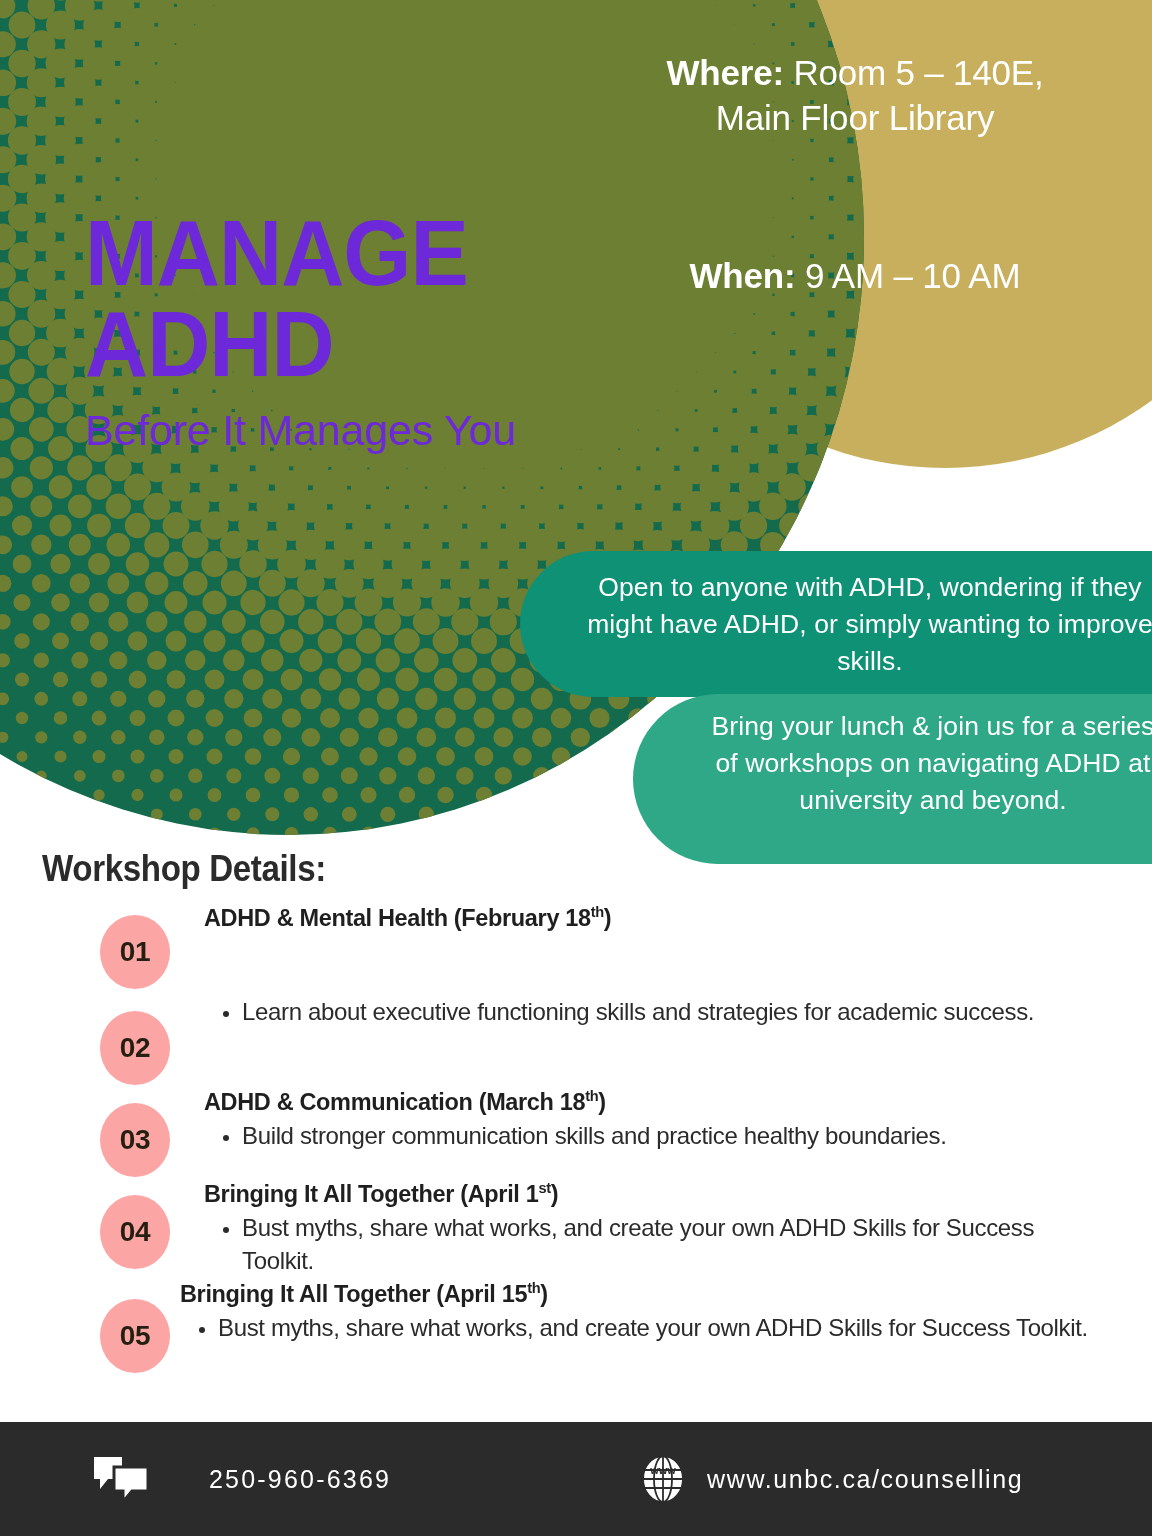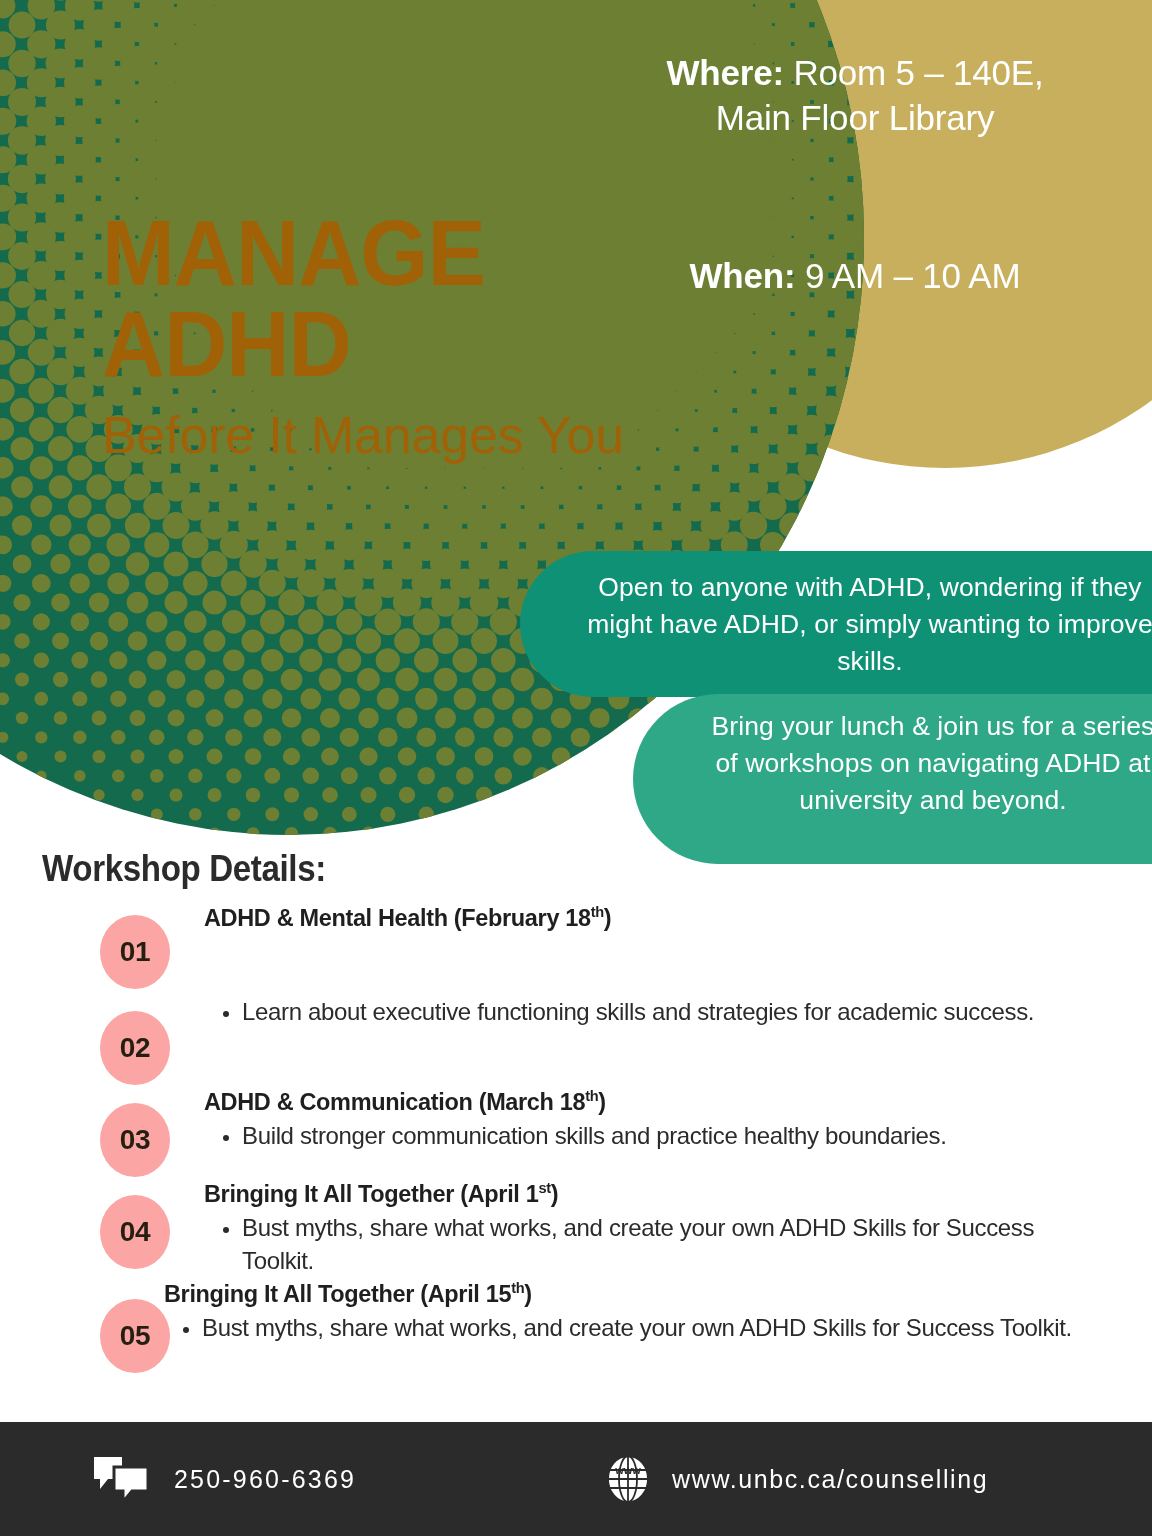--- a/index.html
+++ b/index.html
@@ -33,28 +33,28 @@
   }
   .pill-2{
     left:633px;top:694px;width:600px;height:170px;
     background:#2ea886;border-radius:85px 0 0 85px;
     font-size:26.5px;line-height:37px;padding-top:14px;box-sizing:border-box;
   }
   .pill-2 .inner{width:470px;margin:0 auto;}
   .pill-1 .inner{width:600px;margin:0 auto;}
 
   
-  .hero{position:absolute;left:102px;top:208px;width:640px;color:#a16207;}
+  .hero{position:absolute;left:85px;top:208px;width:640px;color:#6d28d9;}
   .hero h1{
     margin:0;font-weight:800;font-size:92px;line-height:.99;
     letter-spacing:-1px;font-family:"Liberation Sans","DejaVu Sans",sans-serif;
     transform:scaleX(.95);transform-origin:left center;
   }
   .hero .sub{
-    margin-top:18px;font-size:52px;font-weight:400;line-height:1.05;
+    margin-top:18px;font-size:43px;font-weight:400;line-height:1.05;
     letter-spacing:-.2px;
   }
 
   
   .meta{position:absolute;left:600px;top:50px;width:510px;color:#fff;text-align:center;}
   .meta .line{font-size:35px;line-height:45px;font-weight:400;letter-spacing:-.2px;}
   .meta .line b{font-weight:800;}
   .meta .when{margin-top:113px;}
 
   
@@ -81,29 +81,29 @@
     font-size:24px;color:#2b2b2b;line-height:33px;letter-spacing:-.35px;
   }
   .bullets li::marker{font-size:.85em;}
 
   
   .item1 .badge{top:12px;}
   .item2 .badge{top:16px;}
   .item3 .badge{top:16px;text-align:right;}
   .item4 .badge{top:16px;}
   .item5 .badge{top:20px;}
-  .item5 .item-body{margin-left:64px;}
+  .item5 .item-body{margin-left:80px;}
 
   
   .footer{
     position:absolute;left:0;bottom:0;width:1152px;height:114px;
     background:#2b2b2b;display:flex;align-items:center;
   }
   .fgroup{display:flex;align-items:center;color:#fff;}
-  .fgroup.phone{margin-left:92px;}
+  .fgroup.phone{margin-left:92px;gap:35px;}
   .fgroup.web{margin-left:250px;}
   .ftext{font-size:25px;letter-spacing:2.2px;font-weight:400;margin-left:22px;}
   .web .ftext{letter-spacing:1.6px;}
   .icon{display:block;}
 </style>
 </head>
 <body>
 
 <div id="stage">
 

